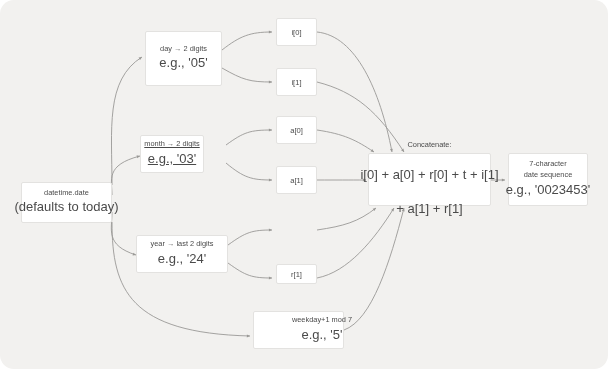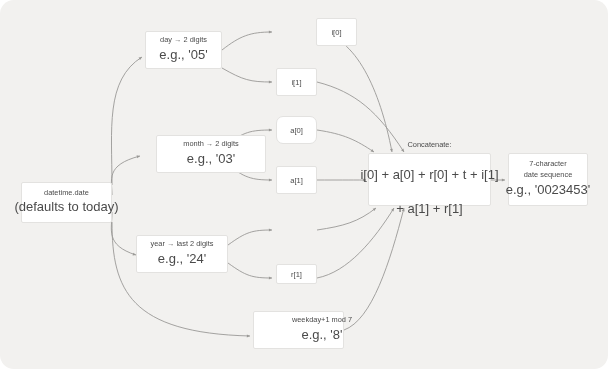--- a/index.html
+++ b/index.html
@@ -93,49 +93,49 @@
 
       <path d="M491,180 L505,180"></path>
     </g>
   </svg>
 
   <div class="node" style="left:21px; top:182px; width:91px; height:41px;">
     <span class="line big">datetime.date</span>
     <span class="line small">(defaults to today)</span>
   </div>
 
-  <div class="node" style="left:145px; top:31px; width:77px; height:38px;">
+  <div class="node" style="left:145px; top:31px; width:77px; height:55px;">
     <span class="line big">day → 2 digits</span>
     <span class="line small">e.g., '05'</span>
   </div>
 
-  <div class="node" style="left:156px; top:135px; width:110px; height:38px;">
+  <div class="node" style="left:140px; top:135px; width:64px; height:38px;text-decoration:underline;">
     <span class="line big">month → 2 digits</span>
     <span class="line small">e.g., '03'</span>
   </div>
 
   <div class="node" style="left:136px; top:235px; width:92px; height:38px;">
     <span class="line big">year → last 2 digits</span>
     <span class="line small">e.g., '24'</span>
   </div>
 
   <div class="node" style="left:253px; top:311px; width:91px; height:38px;padding-left:47px;">
     <span class="line big">weekday+1 mod 7</span>
-    <span class="line small">e.g., '8'</span>
+    <span class="line small">e.g., '5'</span>
   </div>
 
-  <div class="node" style="left:276px; top:18px; width:41px; height:28px;margin-left:40px;">
+  <div class="node" style="left:276px; top:18px; width:41px; height:28px;">
     <span class="line tiny-node">i[0]</span>
   </div>
 
   <div class="node" style="left:276px; top:68px; width:41px; height:28px;">
     <span class="line tiny-node">i[1]</span>
   </div>
 
-  <div class="node" style="left:276px; top:116px; width:41px; height:28px;border-radius:7px;">
+  <div class="node" style="left:276px; top:116px; width:41px; height:28px;">
     <span class="line tiny-node">a[0]</span>
   </div>
 
   <div class="node" style="left:276px; top:166px; width:41px; height:28px;">
     <span class="line tiny-node">a[1]</span>
   </div>
 
 
   <div class="node" style="left:276px; top:264px; width:41px; height:20px;">
     <span class="line tiny-node">r[1]</span>

